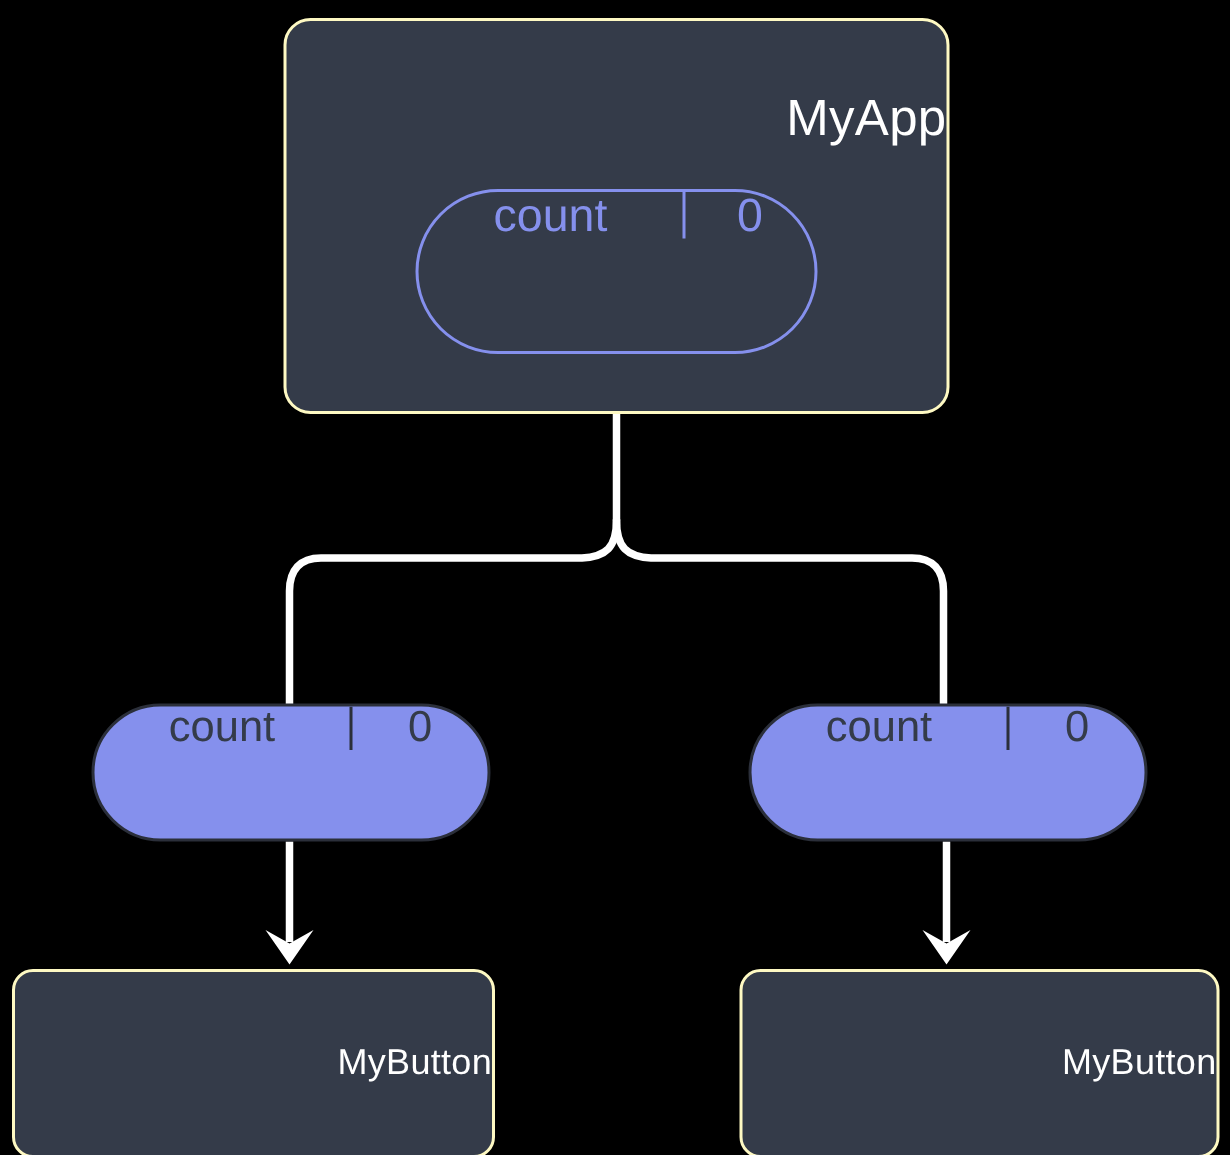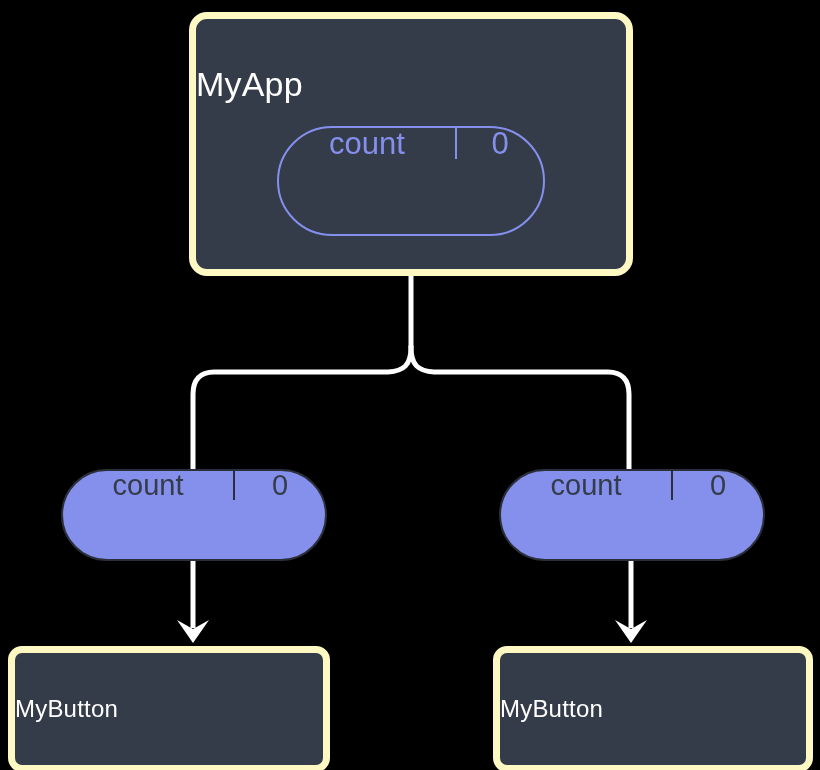--- a/index.html
+++ b/index.html
@@ -27,25 +27,25 @@
     width: 820px;
     height: 770px;
     pointer-events: none;
   }
 
   
   .component-box {
     position: absolute;
     box-sizing: border-box;
     background: #343b49;
-    border: 7px solid #fef9c3;
+    border: 2px solid #fef9c3;
     border-radius: 14px;
     display: flex;
     flex-direction: column;
-    align-items: flex-start;
+    align-items: flex-end;
   }
   .component-box.root {
     left: 189px;
     top: 12px;
     width: 444px;
     height: 264px;
     border-radius: 18px;
     justify-content: flex-start;
     padding-top: 48px;
   }

